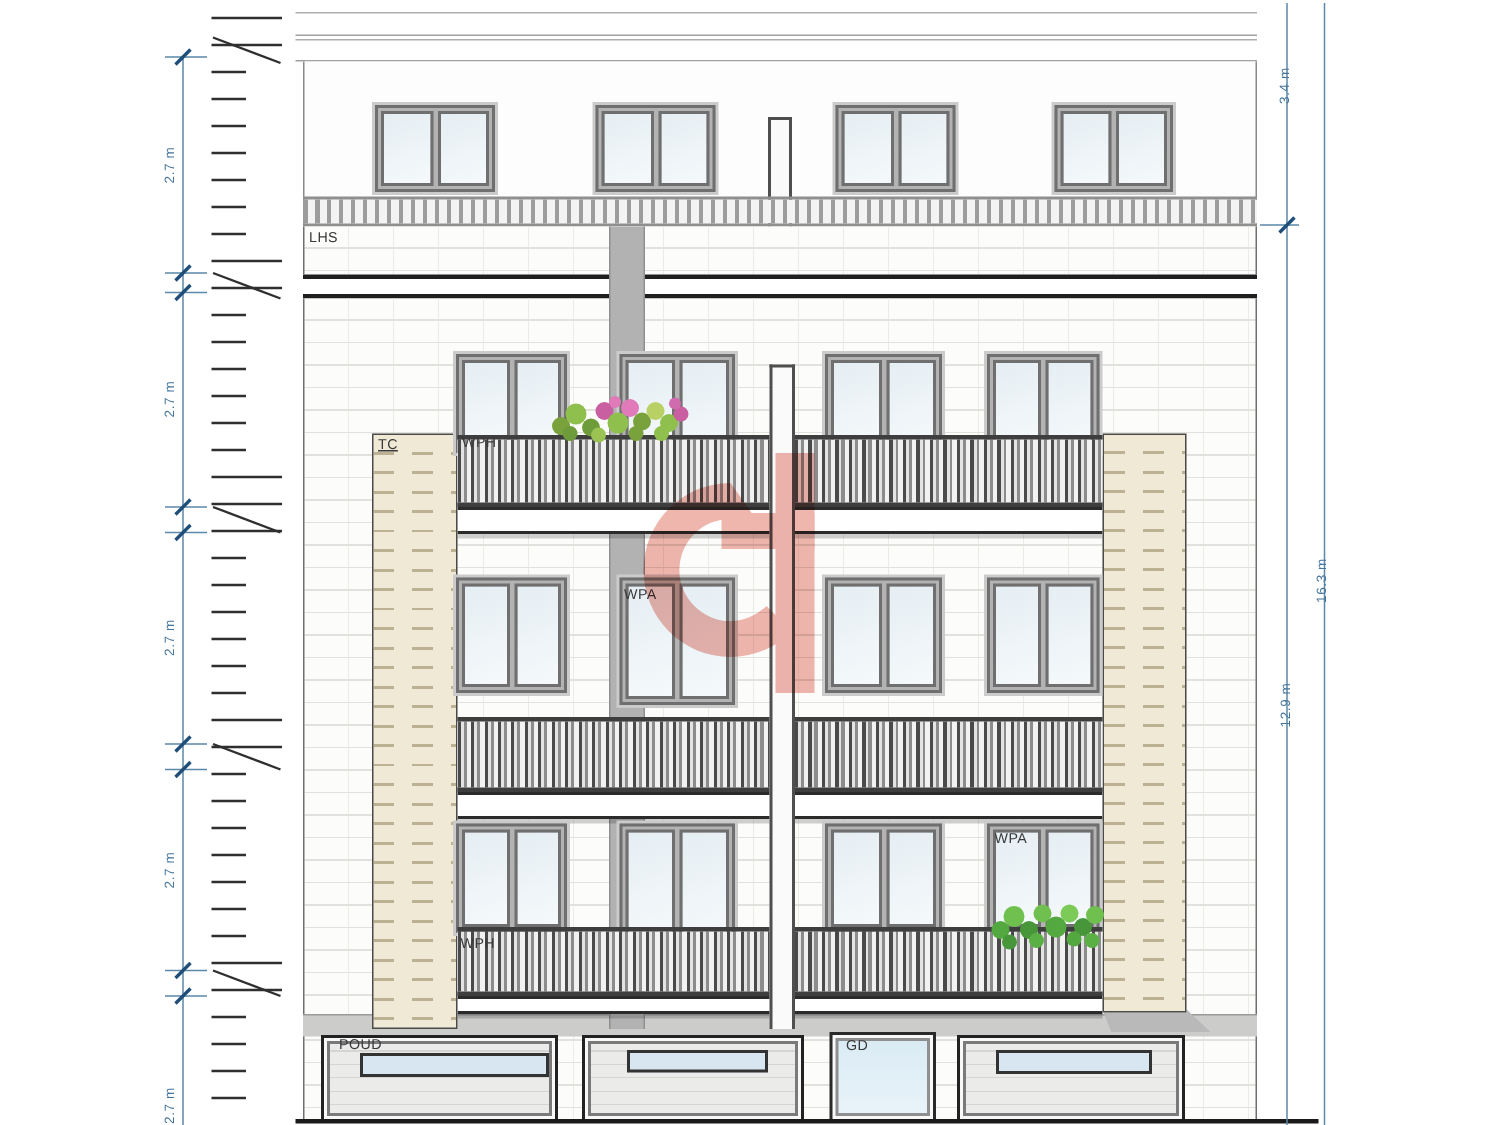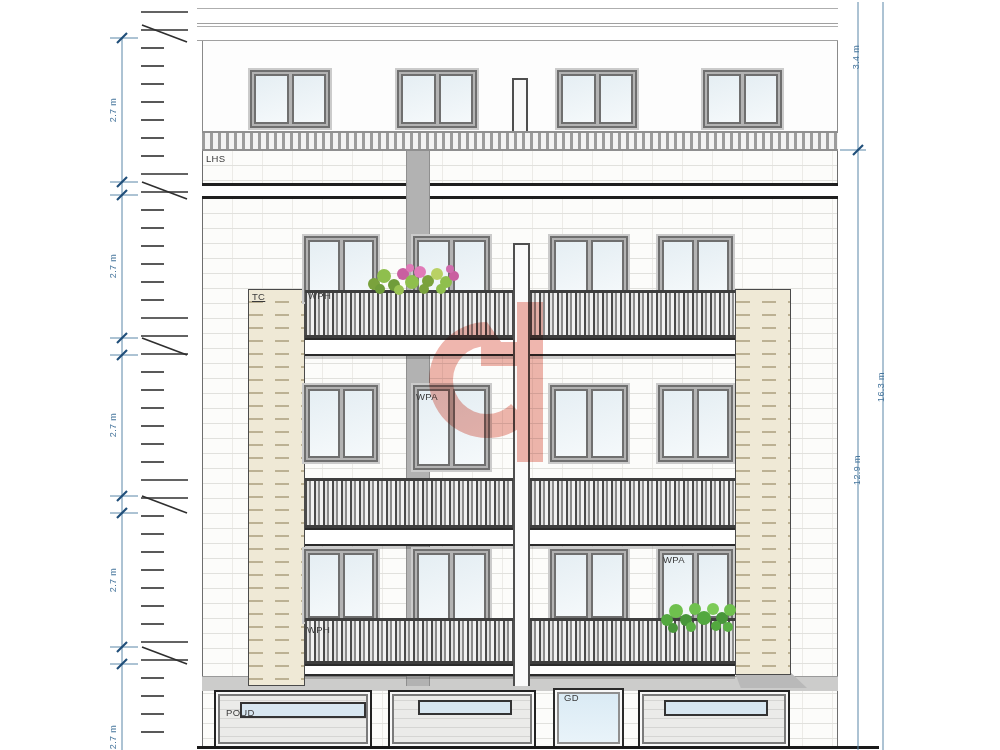--- a/index.html
+++ b/index.html
@@ -199,21 +199,21 @@
   <div class="abs gslot" style="left:664px;top:700px;width:104px;height:16px;"></div>
 
   <div class="abs" style="left:197px;top:746px;width:682px;height:3px;background:#1a1a1a;"></div>
 
   <span class="tag" style="left:206px;top:154px;">LHS</span>
   <span class="tag" style="left:252px;top:292px;text-decoration:underline;">TC</span>
   <span class="tag" style="left:308px;top:291px;">WPH</span>
   <span class="tag" style="left:416px;top:392px;">WPA</span>
   <span class="tag" style="left:663px;top:555px;">WPA</span>
   <span class="tag" style="left:307px;top:625px;">WPH</span>
-  <span class="tag" style="left:226px;top:708px;">POUD</span>
+  <span class="tag" style="left:226px;top:692px;">POUD</span>
   <span class="tag" style="left:564px;top:693px;">GD</span>
 
   <svg class="abs wm" style="left:425px;top:296px;" width="124" height="170" viewBox="0 0 124 170">
     <g fill="#e2796b" stroke="none">
       <path d="M62 26 a58 58 0 1 0 0 116 a58 58 0 0 0 41-17 l-17-17 a34 34 0 1 1 0-48 z"></path>
       <rect x="92" y="6" width="26" height="160"></rect>
       <rect x="56" y="46" width="62" height="24"></rect>
     </g>
   </svg>
 

